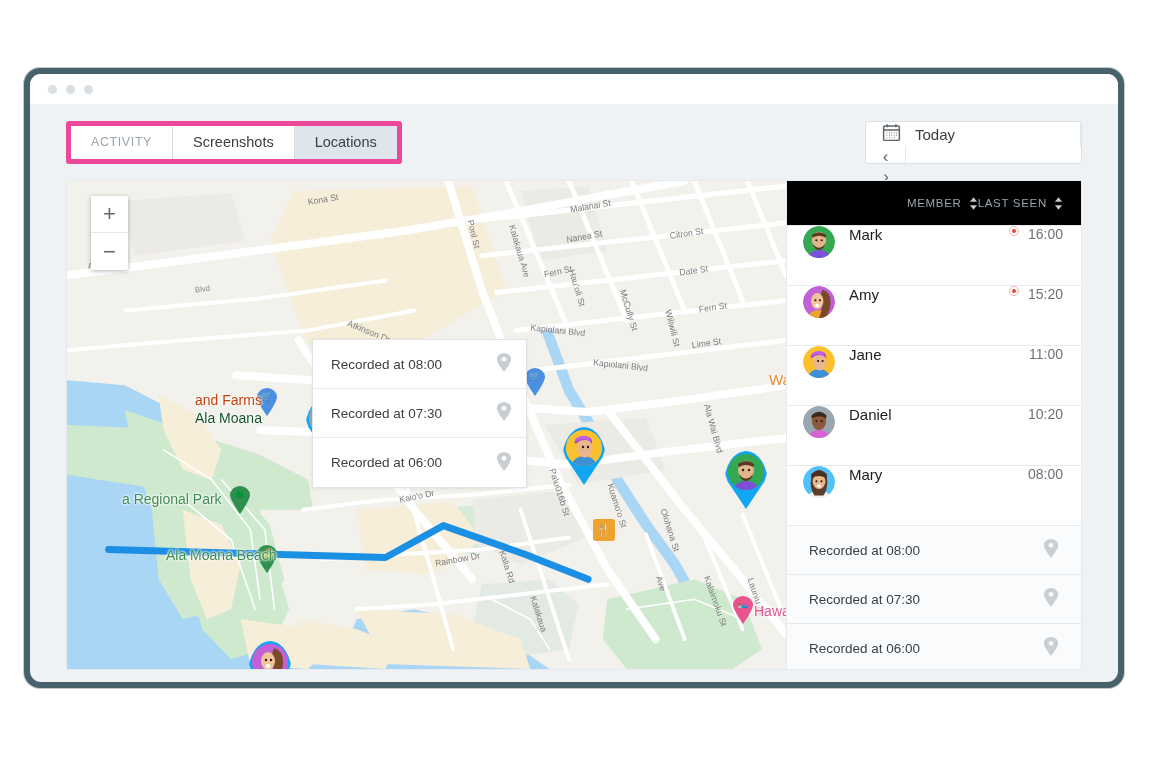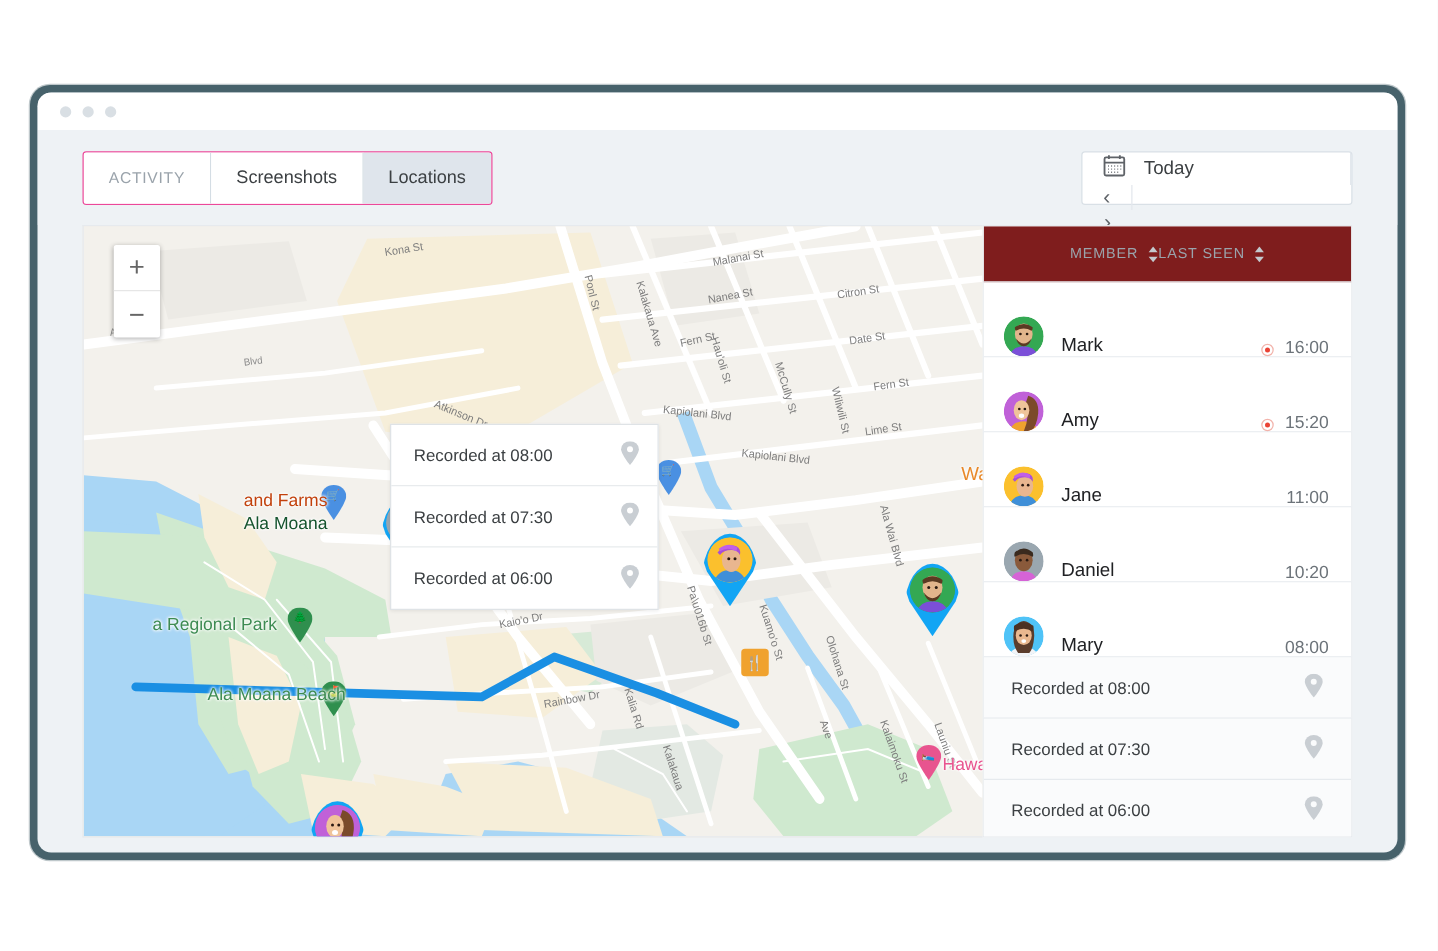--- a/index.html
+++ b/index.html
@@ -48,21 +48,21 @@
     background: #eef2f5;
     display: flex;
     align-items: center;
     justify-content: space-between;
     padding: 0 12px 0 12px;
   }
 
   
   #tab-group {
     display: flex;
-    border: 1px solid #ec4899;
+    border: 5px solid #ec4899;
     border-radius: 3px;
     overflow: hidden;
     background: #fff;
     height: 43px;
     margin-left: 24px;
   }
   .tab {
     display: flex; align-items: center; justify-content: center;
     padding: 0 20px;
     font-size: 14.5px;
@@ -220,37 +220,37 @@
     color: #3c4043;
     cursor: pointer;
   }
   .rec-row:last-child { border-bottom: none; }
   .rec-row .pin-ico { color: #bfc5ca; }
 
   
   #side-head {
     flex: 0 0 auto;
     height: 45px;
-    display: flex; align-items: center; justify-content: center;
+    display: flex; align-items: center; justify-content: flex-end;
     padding: 0 18px 0 18px;
     border-bottom: 1px solid #e6eaee;
-    background: #7f1d1d;
+    background: #000000;
   }
   .col-head {
     display: flex; align-items: center; gap: 7px;
     font-size: 11.5px; letter-spacing: .7px;
     color: #9aa3ab;
     cursor: pointer;
   }
   .sorter { display: flex; flex-direction: column; gap: 1px; line-height: .5; color: #c3c9ce; font-size: 8px; }
 
   .member-row {
     flex: 0 0 auto;
     height: 60px;
-    display: flex; align-items: flex-end;
+    display: flex; align-items: flex-start;
     padding: 0 18px 0 16px;
     border-bottom: 1px solid #e6eaee;
     background: #fff;
     cursor: pointer;
   }
   .member-row .av {
     width: 32px; height: 32px; border-radius: 50%;
     overflow: hidden; flex: 0 0 auto;
   }
   .member-row .nm { margin-left: 14px; font-size: 15px; color: #202124; flex: 1 1 auto; }

